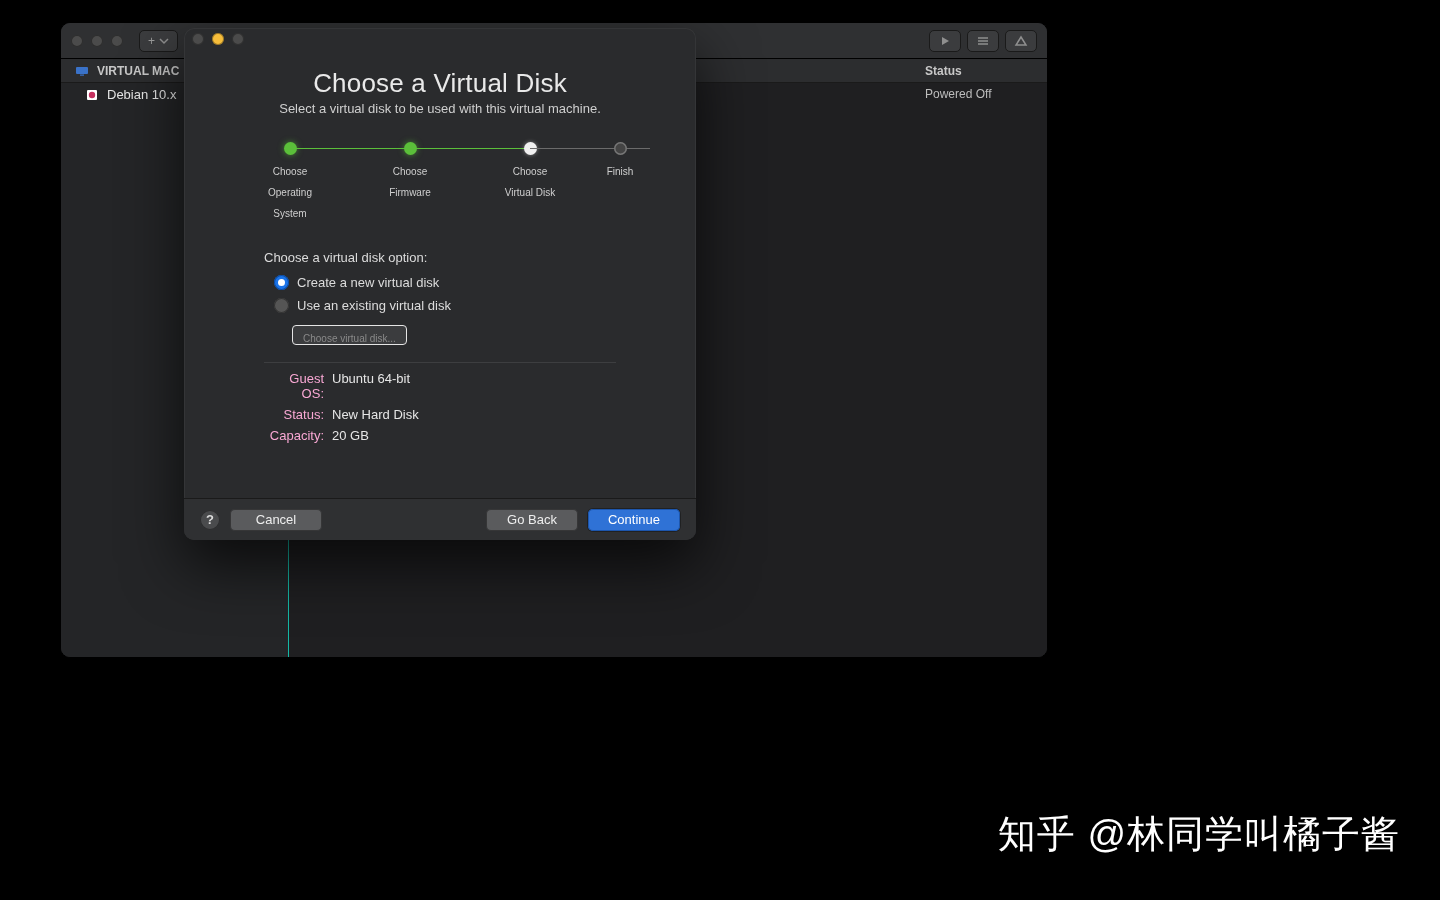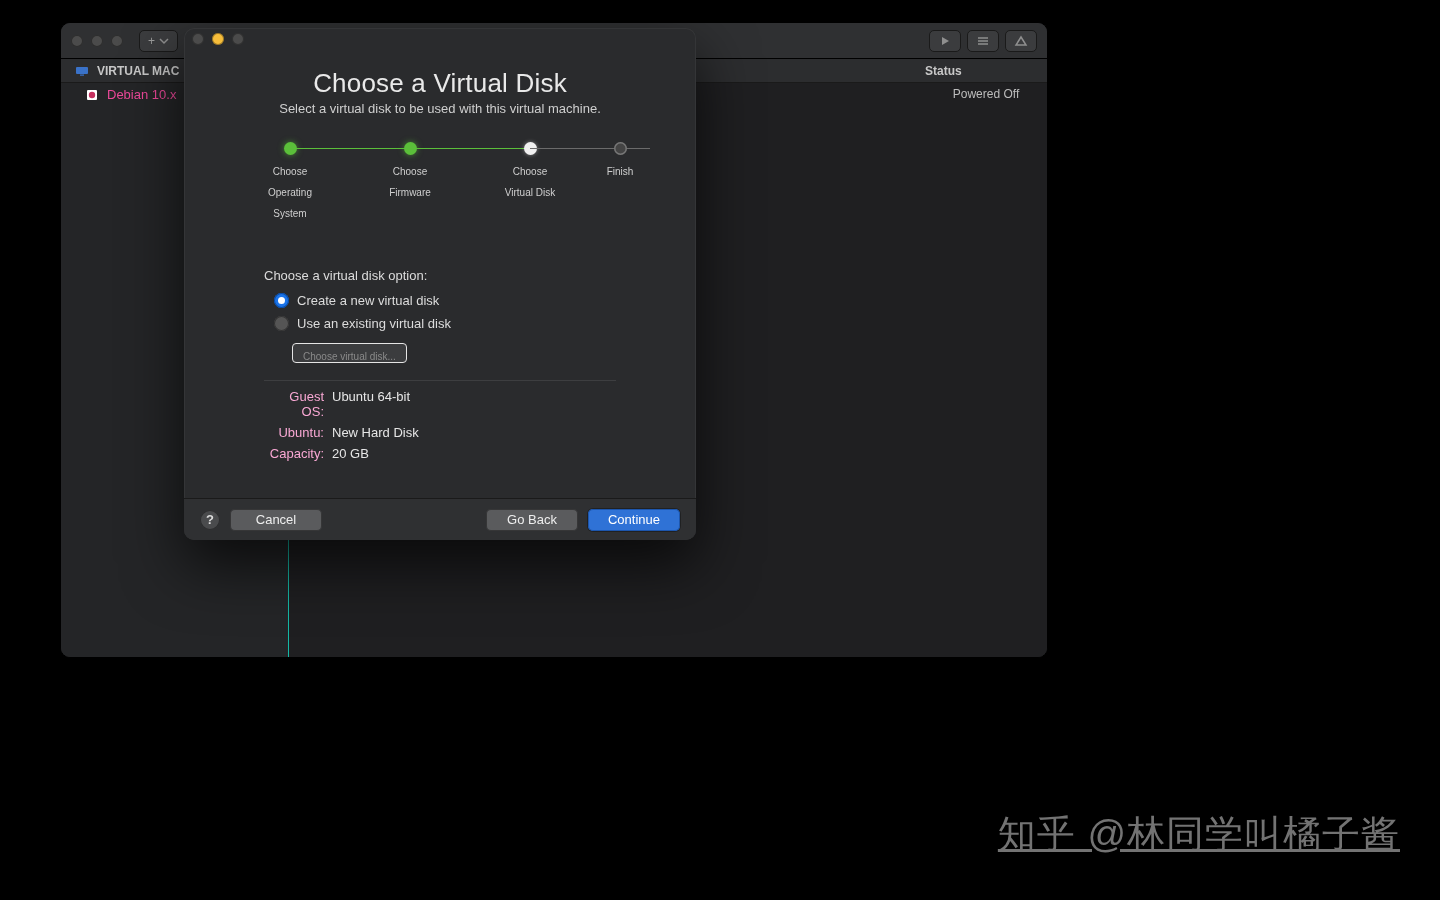--- a/index.html
+++ b/index.html
@@ -46,34 +46,34 @@
   .lib-sidebar-header {
     height: 24px; display: flex; align-items: center;
     padding: 0 14px; gap: 8px;
     color: #c8c8c8; font-size: 12px; font-weight: 600;
     background: #2c2d2f;
     border-bottom: 1px solid #1a1a1a;
   }
   .lib-sidebar-item {
     display: flex; align-items: center; gap: 8px;
     padding: 4px 24px;
-    color: #ec4899; font-size: 13px;
+    color: #e5e5e5; font-size: 13px;
   }
   .lib-main { flex: 1; background: #1f1f21; position: relative; }
   .lib-main-header {
     height: 24px; display: flex; align-items: center;
     color: #c8c8c8; font-size: 12px; font-weight: 600;
     background: #2c2d2f;
     border-bottom: 1px solid #1a1a1a;
   }
   .lib-main-header .col-name { flex: 1; padding-left: 14px; }
   .lib-main-header .col-status { width: 130px; padding-left: 8px; }
   .lib-row { display: flex; align-items: center; height: 22px; color: #bdbdbd; font-size: 12px; }
   .lib-row .col-name { flex: 1; padding-left: 14px; }
-  .lib-row .col-status { width: 130px; padding-left: 8px; text-align: center; }
+  .lib-row .col-status { width: 130px; padding-left: 8px; }
 
   
   .modal {
     position: absolute;
     left: 184px; top: 28px;
     width: 512px; height: 512px;
     background: #2a2b2d;
     border-radius: 10px;
     box-shadow: 0 25px 60px rgba(0,0,0,.7), inset 0 0 0 1px rgba(255,255,255,.05);
     display: flex; flex-direction: column;
@@ -109,21 +109,21 @@
     position: absolute; top: 6px; left: 50%; height: 1px; width: 120px;
     background: #6b6b6b;
   }
   .step:last-child .step-line { display: none; }
   .step.done .step-line { background: #5bbf3a; }
   .step.next .step-line { background: #6b6b6b; }
   .step-label { margin-top: 6px; font-size: 10px; line-height: 21px; text-align: center; color: #cfcfcf; white-space: pre-line; }
 
   
   .modal-content { flex: 1; padding: 14px 80px 10px 80px; color: #dcdcdc; }
-  .section-label { font-size: 13px; color: #dcdcdc; margin-top: 30px; }
+  .section-label { font-size: 13px; color: #dcdcdc; margin-top: 12px; }
   .radio-group { margin-top: 10px; display: flex; flex-direction: column; gap: 8px; padding-left: 10px; }
   .radio-row { display: flex; align-items: center; gap: 8px; font-size: 13px; }
   .radio-dot {
     width: 15px; height: 15px; border-radius: 50%;
     background: #555; box-shadow: inset 0 0 0 1px #333;
     position: relative;
   }
   .radio-dot.selected { background: #1a73e8; box-shadow: inset 0 0 0 1px #0b4aa0; }
   .radio-dot.selected::after {
     content: ""; position: absolute; left: 4px; top: 4px;
@@ -173,24 +173,23 @@
     font-size: 13px;
     display: inline-flex; align-items: center; justify-content: center;
     box-shadow: inset 0 0 0 1px rgba(0,0,0,.4);
   }
   .btn-grey { background: #5a5b5d; color: #eee; }
   .btn-blue { background: #2f72d6; color: #fff; box-shadow: inset 0 0 0 1px #1d56ad, 0 0 0 1px rgba(0,0,0,.3); }
 
   
   .watermark {
     position: absolute; right: 40px; bottom: 40px;
-    color: #737373; font-size: 38px; font-weight: 500;
+    color: #ffffff; font-size: 38px; font-weight: 500;
     display: flex; align-items: center; gap: 8px;
     letter-spacing: 1px;
-    text-decoration: underline;
   }
 </style>
 </head>
 <body>
 
 <div class="library-window">
   <div class="titlebar">
     <div class="traffic">
       <div class="tl-dot"></div>
       <div class="tl-dot"></div>
@@ -308,21 +307,21 @@
     </div>
     <div class="browse-btn">
       <span>Choose virtual disk...</span>
     </div>
 
     <div class="divider"></div>
 
     <div class="summary-grid">
       <div class="k">Guest OS:</div>
       <div class="v">Ubuntu 64-bit</div>
-      <div class="k">Ubuntu:</div>
+      <div class="k">Status:</div>
       <div class="v">New Hard Disk</div>
       <div class="k">Capacity:</div>
       <div class="v">20 GB</div>
     </div>
   </div>
 
   <div class="modal-footer">
     <div class="help-btn">
       <span>?</span>
     </div>

